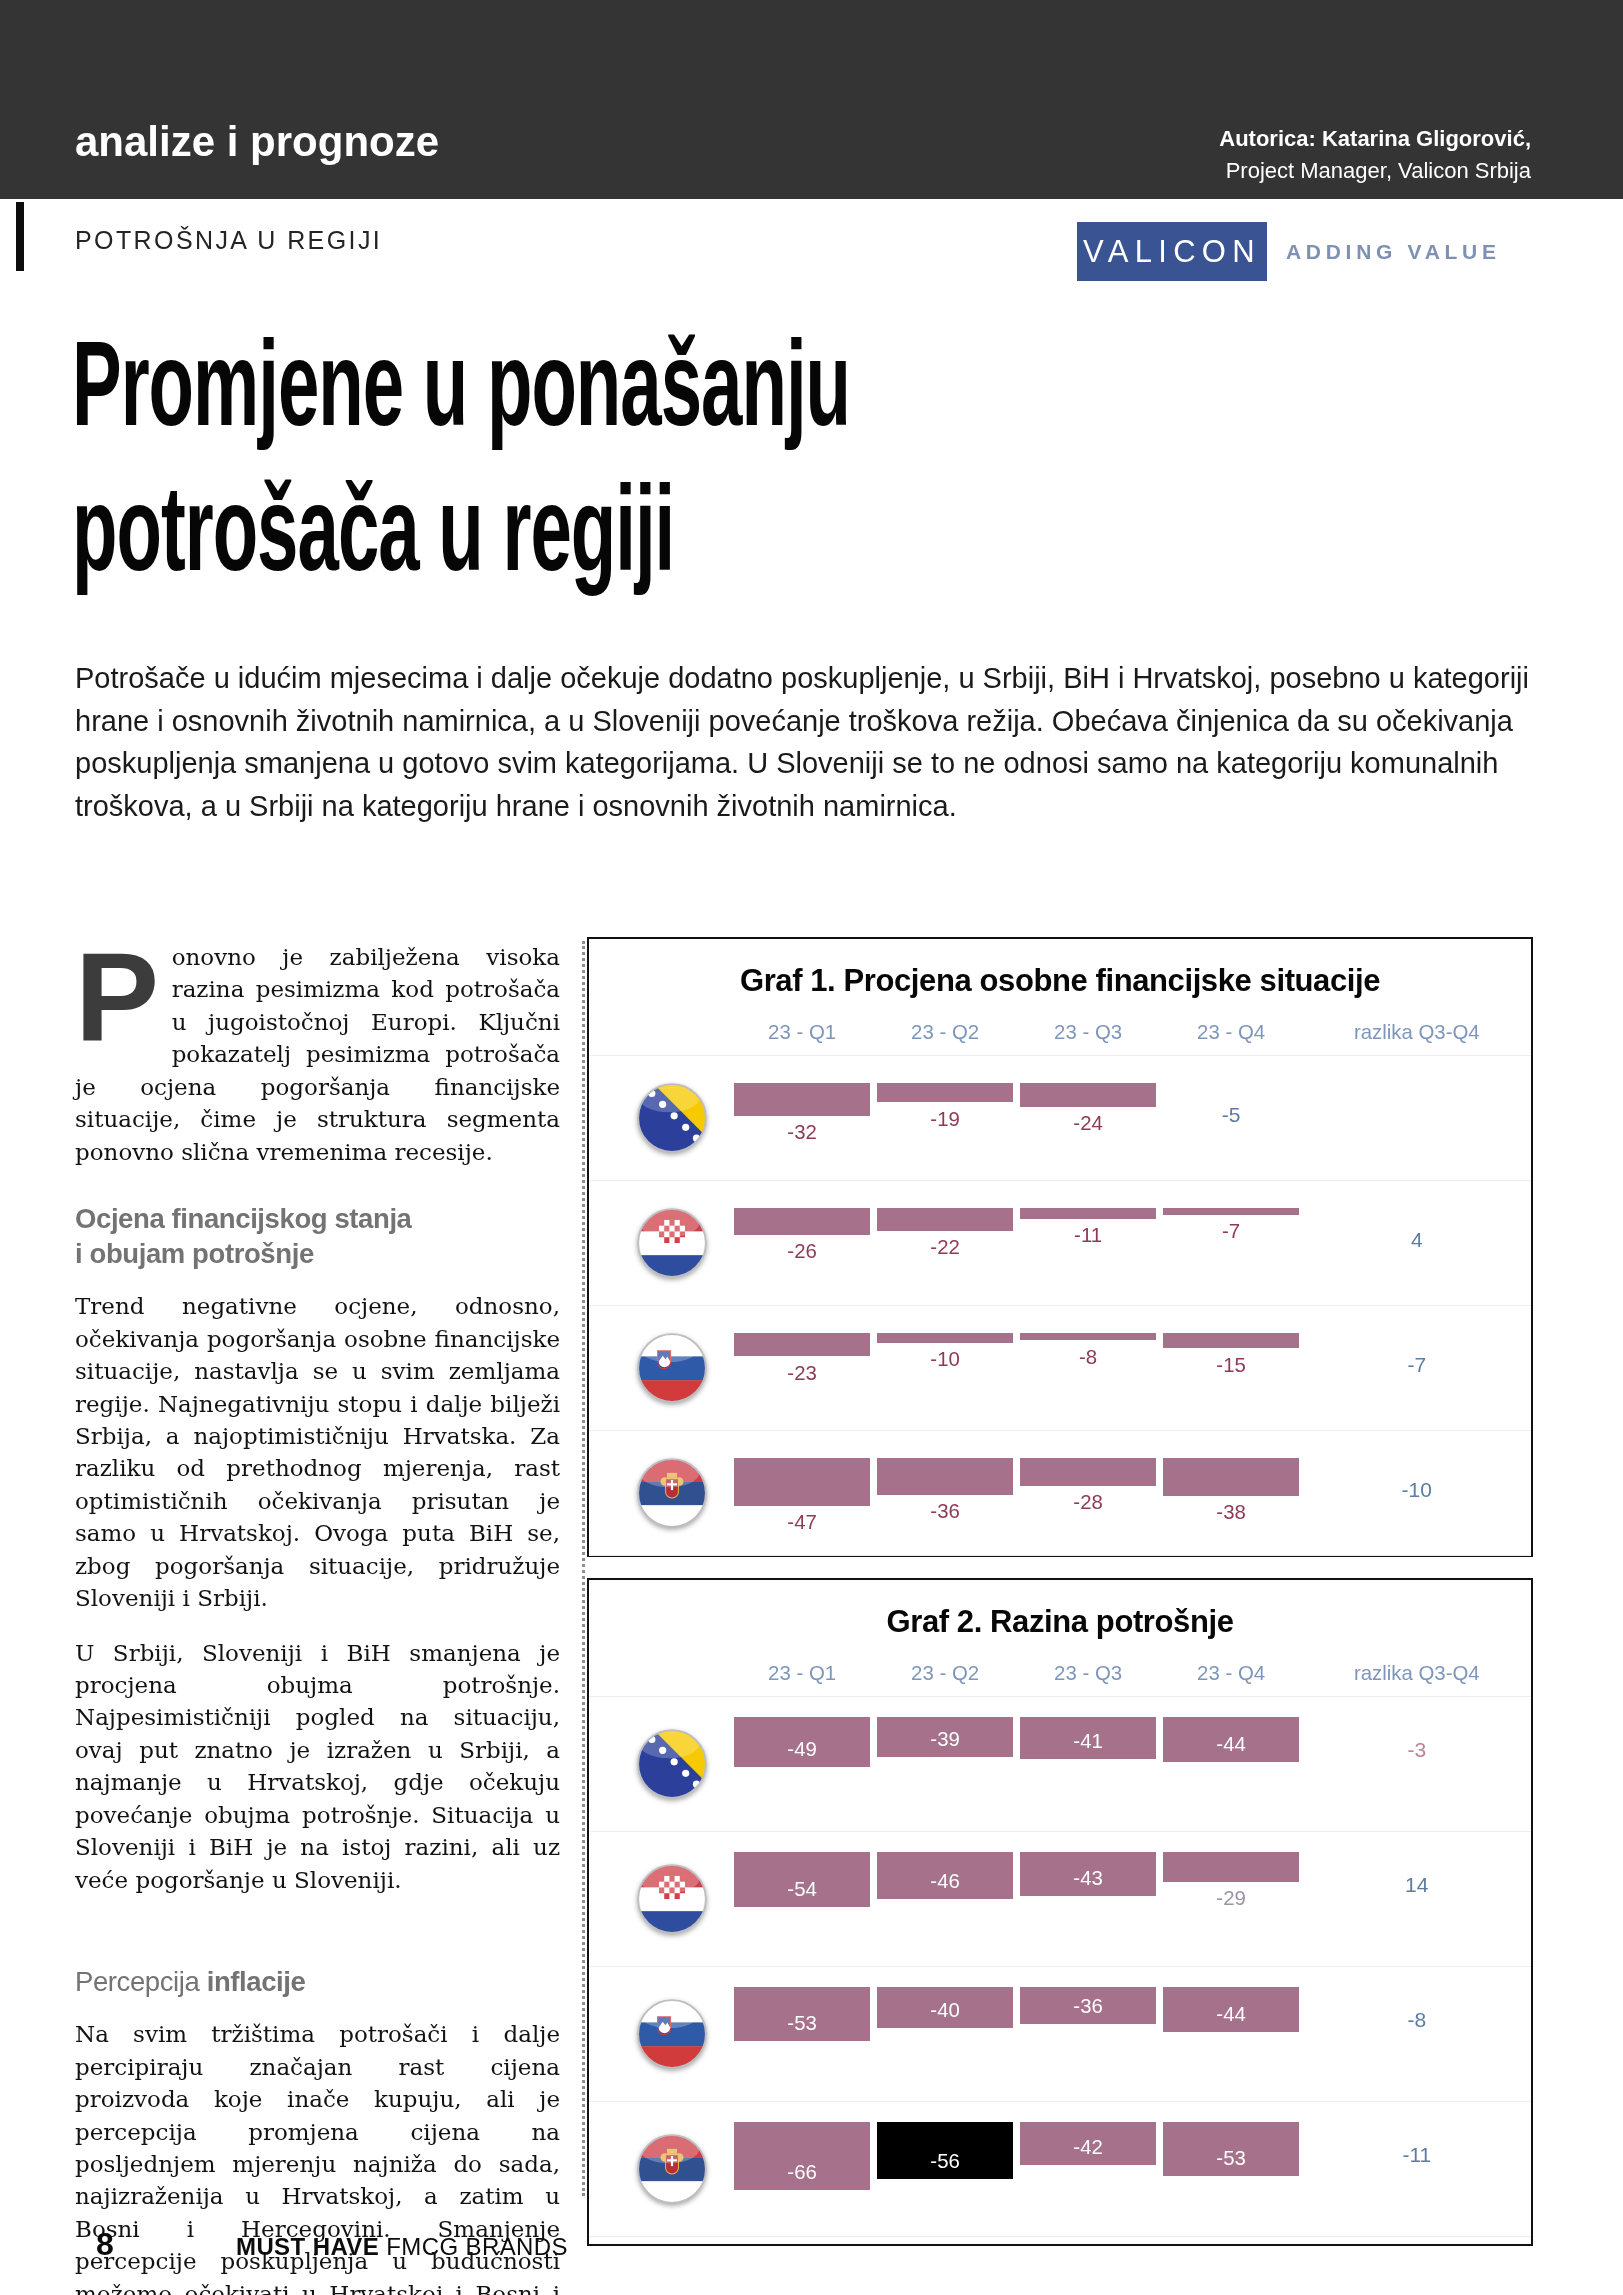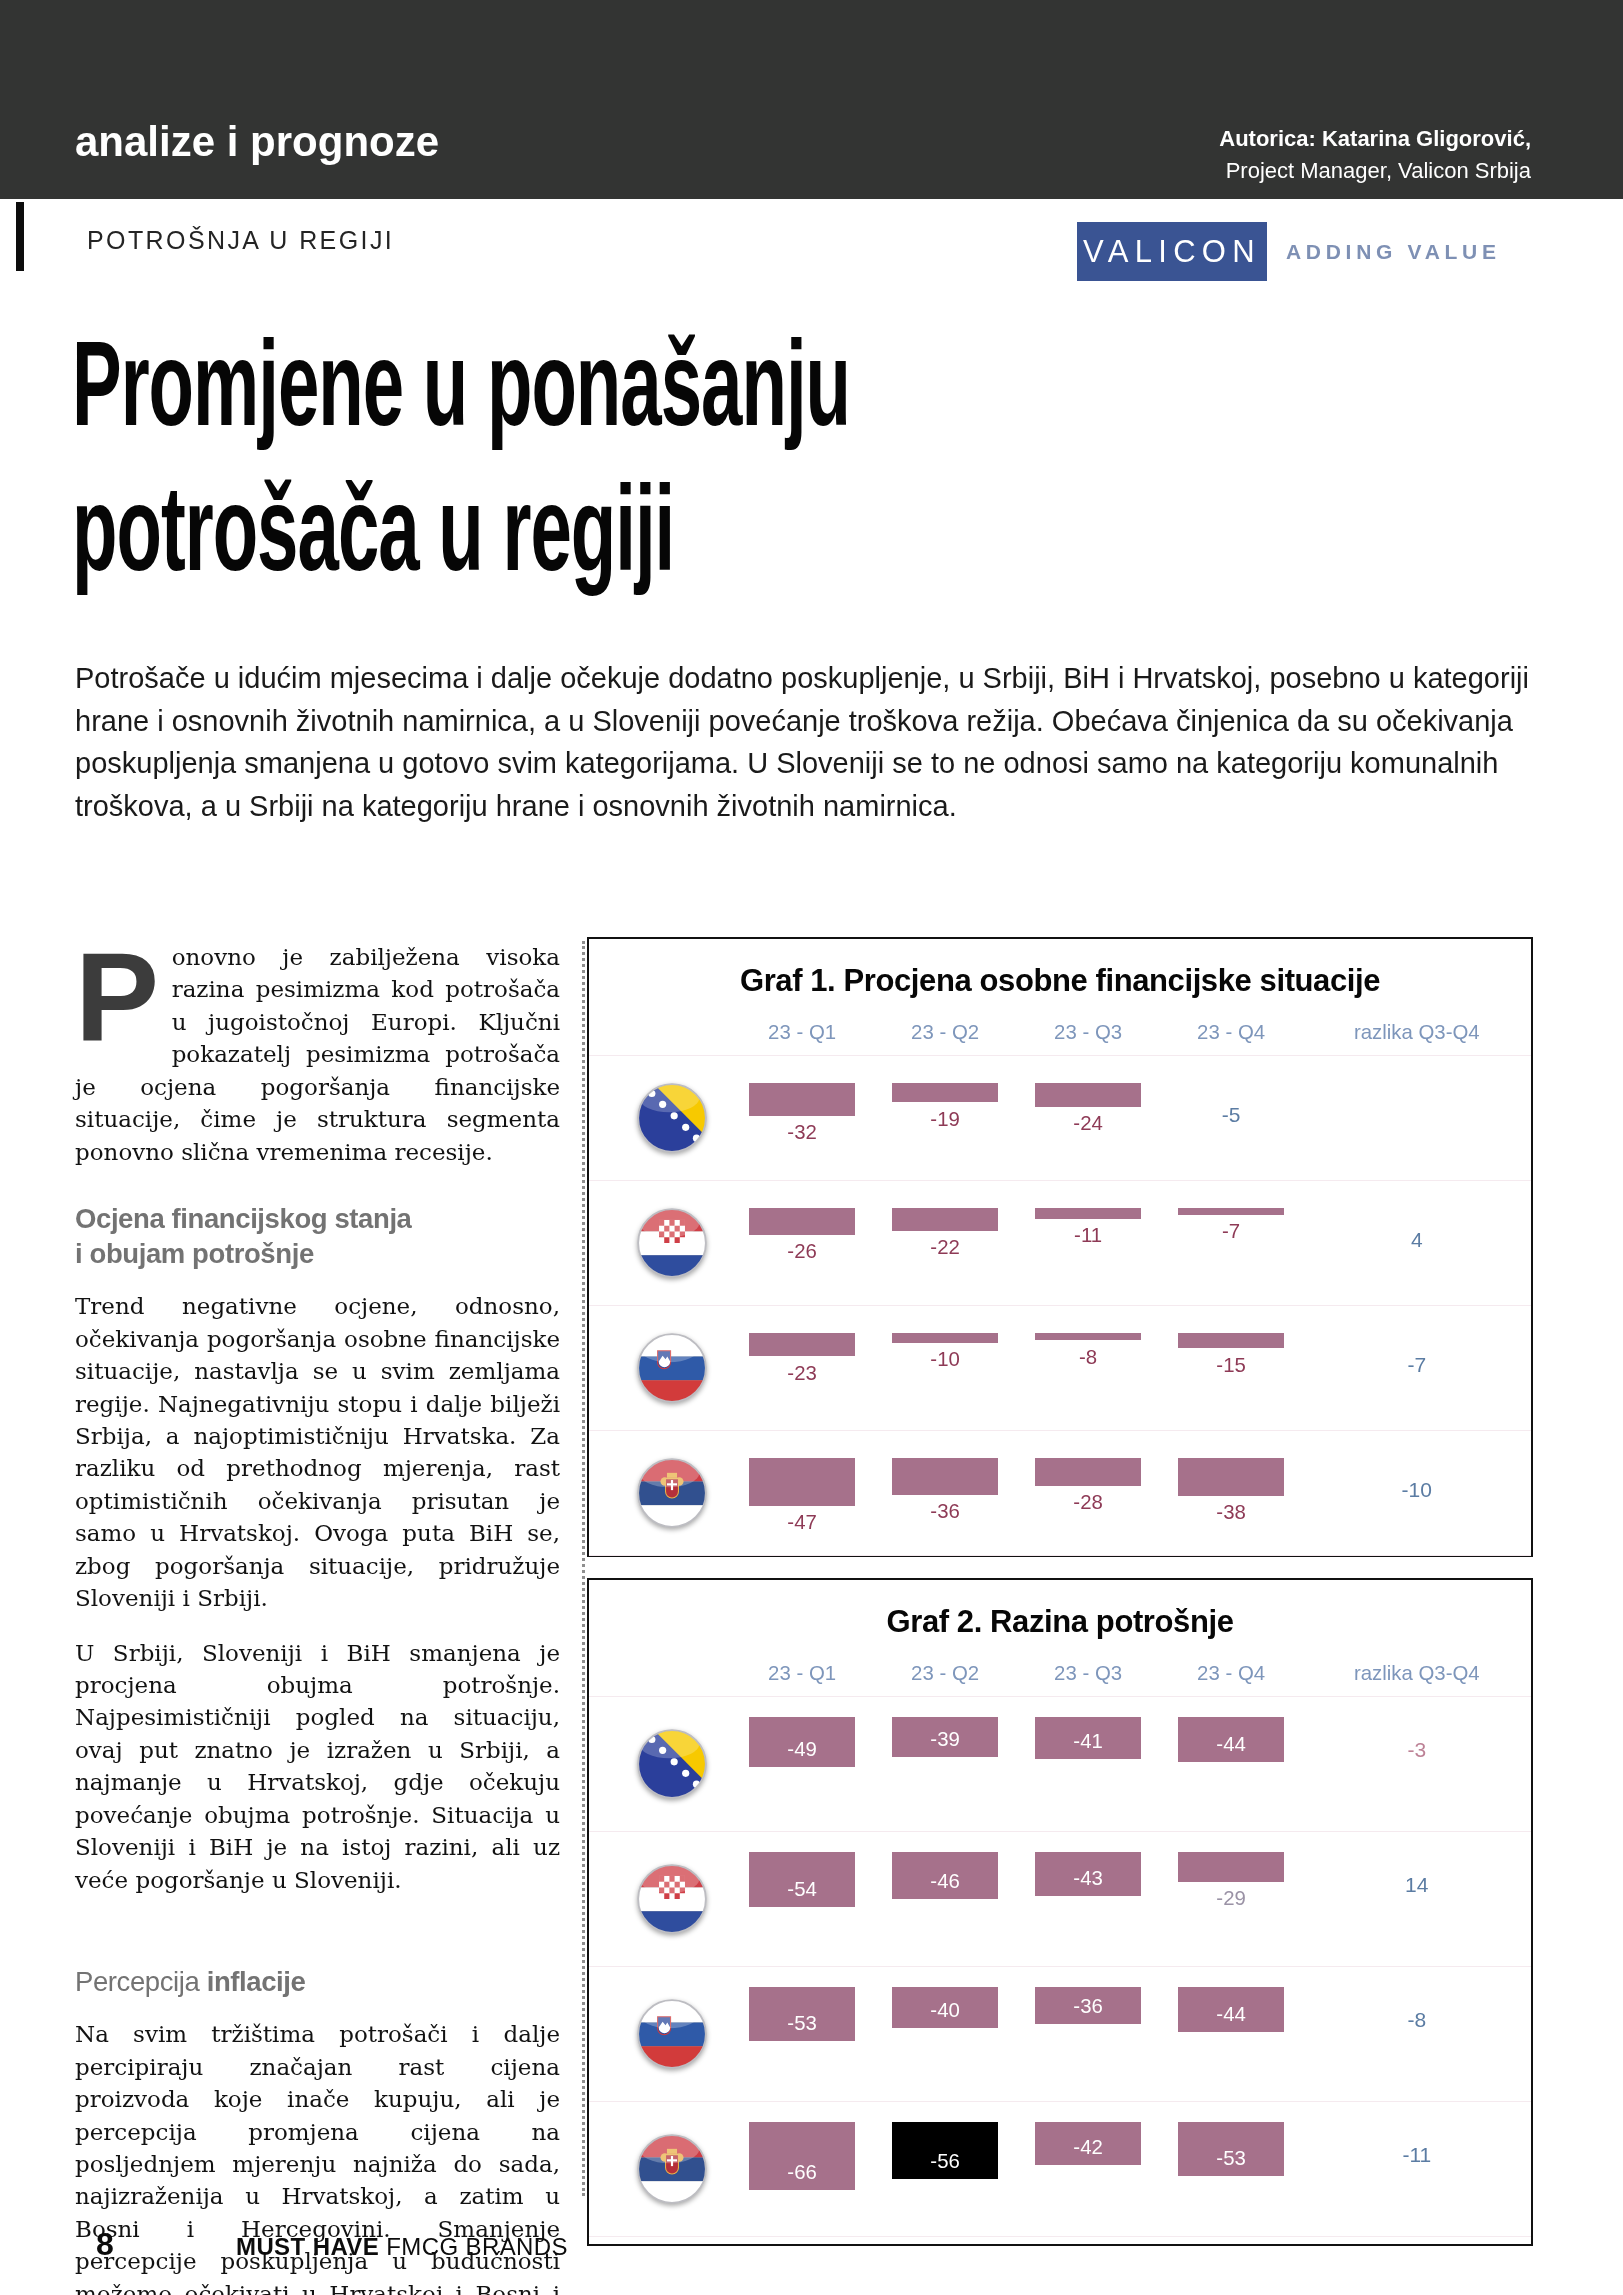--- a/index.html
+++ b/index.html
@@ -8,21 +8,21 @@
 
   
   .topbar{position:absolute;left:0;top:0;width:1623px;height:199px;background:#333433;}
   .section-title{position:absolute;left:75px;top:118px;font-size:42px;font-weight:700;color:#fff;}
   .author{position:absolute;right:92px;top:123px;text-align:right;color:#fff;
           font-size:22px;line-height:1.45;font-weight:400;}
   .author .b{font-weight:700;}
 
   
   .tickbar{position:absolute;left:15.7px;top:202px;width:8.6px;height:69px;background:#0d0d0d;}
-  .kicker{position:absolute;left:87px;top:226px;font-size:25px;letter-spacing:2.4px;color:#242424;}
+  .kicker{position:absolute;left:75px;top:226px;font-size:25px;letter-spacing:2.4px;color:#242424;}
   .logo{position:absolute;left:1077px;top:222px;width:190px;height:59px;background:#3a5493;
         display:flex;align-items:center;justify-content:center;}
   .logo span{color:#ffffff;font-size:31px;letter-spacing:6.3px;font-weight:400;}
   .tagline{position:absolute;left:1286px;top:240px;font-size:21px;font-weight:700;
            color:#7e90b4;letter-spacing:4.7px;}
 
   
   .headline{position:absolute;left:72px;top:311px;font-weight:700;font-size:120px;
             line-height:1.21;letter-spacing:-1.6px;color:#060606;white-space:nowrap;
             transform:scaleX(.62);transform-origin:left top;}
@@ -55,21 +55,21 @@
              padding-left:23.6px;margin-top:22px;padding-bottom:11px;border-bottom:1.6px solid #f5eaef;}
   .h-cell{text-align:center;font-size:20.4px;font-weight:400;}
   .c-row{display:grid;grid-template-columns:118px 143px 143px 143px 143px 1fr;
          padding-left:23.6px;border-bottom:1.6px solid #f5eaef;}
   .row-g1{height:124px;}
   .row-g2{height:134px;}
   .flag-cell{display:flex;align-items:center;justify-content:center;}
   .flag-cell svg{width:72px;height:72px;filter:drop-shadow(0 2.4px 2.4px rgba(0,0,0,.35));}
   .bar-cell{padding-top:27px;display:flex;flex-direction:column;align-items:center;}
   .row-g2 .bar-cell{padding-top:20.4px;}
-  .bar{width:106px;position:relative;min-height:4.7px;}
+  .bar{width:136px;position:relative;min-height:4.7px;}
   .bar-label-below{margin-top:5.5px;font-size:20.4px;}
   .bar-label-in{position:absolute;left:0;right:0;bottom:6.3px;text-align:center;font-size:20.4px;}
   .raz-cell{padding-top:47px;text-align:center;font-size:21px;}
   .row-g2 .raz-cell{padding-top:41px;}
 
   
   .pageno{position:absolute;left:96px;top:2226px;font-size:32px;font-weight:700;color:#0c0c0c;}
   .brand{position:absolute;left:236px;top:2233px;font-size:24px;color:#0c0c0c;letter-spacing:0.4px;}
   .brand .b{font-weight:700;}
 </style>

